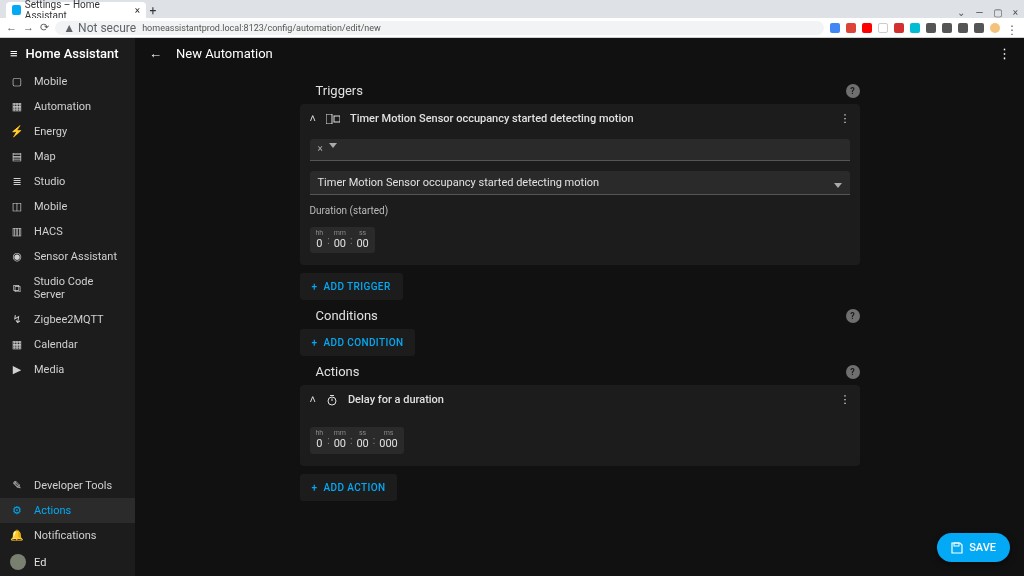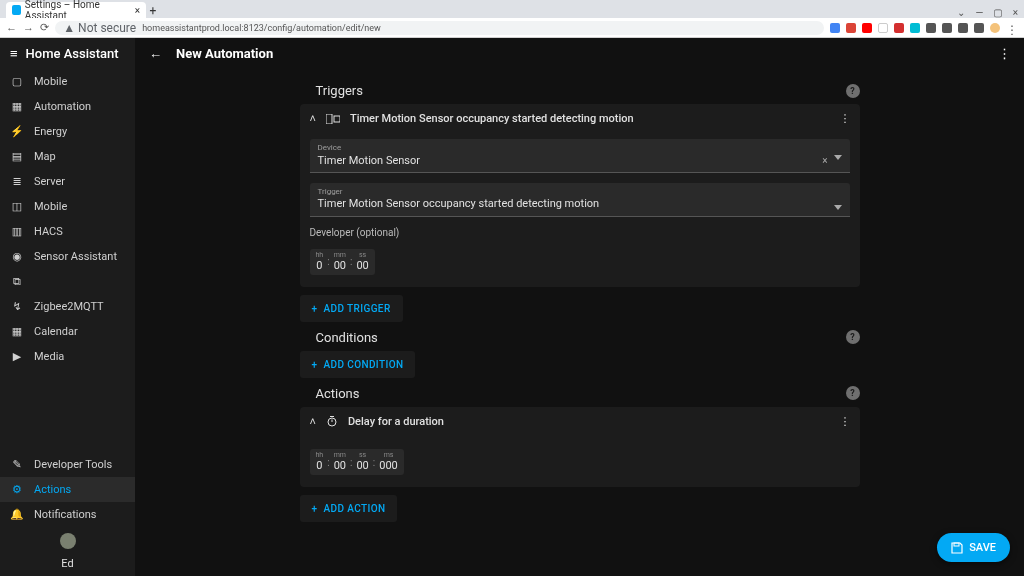--- a/index.html
+++ b/index.html
@@ -22,21 +22,21 @@
 
   
   .app { flex: 1; display: flex; background: #111111; min-height: 0; }
   .sidebar { width: 135px; background: #1c1c1c; display: flex; flex-direction: column; font-size: 11px; }
   .side-head { display: flex; align-items: center; gap: 8px; padding: 8px 10px; color: #fff; font-weight: 500; font-size: 13px; }
   .side-items { flex: 1; overflow: hidden; }
   .side-item { display: flex; align-items: center; gap: 10px; padding: 6px 10px; color: #d0d0d0; cursor: pointer; }
   .side-item.active { color: #03a9f4; background: #2b2b2b; }
   .side-item .ic { width: 14px; text-align: center; font-size: 11px; color: inherit; }
   .side-bottom { border-top: 0 solid transparent; }
-  .side-user { display:flex; align-items:center; gap:8px; padding:6px 10px;flex-direction:column; }
+  .side-user { display:flex; align-items:center; gap:8px; padding:6px 10px; }
   .avatar { width:16px; height:16px; border-radius:50%; background:#7a8070; }
 
   .main { flex: 1; display: flex; flex-direction: column; min-width: 0; }
   .topbar { display: flex; align-items: center; gap: 14px; padding: 8px 14px; color: #fff; font-size: 13px; }
   .topbar .spacer { flex: 1; }
   .content { flex: 1; overflow-y: auto; padding: 6px 0 80px 0; }
   .container { width: 560px; margin: 0 auto; }
 
   .sec-head { display: flex; align-items: center; margin: 8px 0 6px 16px; }
   .sec-head h2 { font-size: 13px; font-weight: 400; color: #e1e1e1; }
@@ -129,36 +129,37 @@
         <div class="side-item">
             <span class="ic">⚡</span>
             <span>Energy</span>
           </div>
         <div class="side-item">
             <span class="ic">▤</span>
             <span>Map</span>
           </div>
         <div class="side-item">
             <span class="ic">≣</span>
-            <span>Server</span>
+            <span>Studio</span>
           </div>
         <div class="side-item">
             <span class="ic">◫</span>
             <span>Mobile</span>
           </div>
         <div class="side-item">
             <span class="ic">▥</span>
             <span>HACS</span>
           </div>
         <div class="side-item">
             <span class="ic">◉</span>
             <span>Sensor Assistant</span>
           </div>
         <div class="side-item">
             <span class="ic">⧉</span>
+            <span>Studio Code Server</span>
           </div>
         <div class="side-item">
             <span class="ic">↯</span>
             <span>Zigbee2MQTT</span>
           </div>
         <div class="side-item">
             <span class="ic">▦</span>
             <span>Calendar</span>
           </div>
         <div class="side-item">
@@ -182,21 +183,21 @@
         <div class="side-user">
             <span class="avatar"></span>
             <span>Ed</span>
           </div>
       </div>
     </div>
 
     <div class="main">
       <div class="topbar">
         <span>←</span>
-        <span style="font-weight:700">New Automation</span>
+        <span style="font-weight:400">New Automation</span>
         <span class="spacer"></span>
         <span class="kebab">⋮</span>
       </div>
 
       <div class="content">
         <div class="container">
 
           
           <div class="sec-head">
             <h2>Triggers</h2>
@@ -210,39 +211,34 @@
                     <rect x="0" y="0" width="6" height="10" fill="none" stroke="#e0e0e0" stroke-width="1"></rect>
                     <rect x="8" y="2" width="6" height="6" fill="none" stroke="#e0e0e0" stroke-width="1"></rect>
                   </svg>
               </span>
               <span style="font-weight:500">Timer Motion Sensor occupancy started detecting motion</span>
               <span class="spacer"></span>
               <span class="kebab">⋮</span>
             </div>
             <div class="card-body">
               <div class="field">
-                <div class="col">
-                  <span class="lbl">Device</span>
-                  <span class="val">Timer Motion Sensor</span>
-                </div>
                 <div class="tail">
                   <span>×</span>
                   <span class="triangle"></span>
                 </div>
               </div>
               <div class="field">
                 <div class="col">
-                  <span class="lbl">Trigger</span>
                   <span class="val">Timer Motion Sensor occupancy started detecting motion</span>
                 </div>
                 <div class="tail">
                     <span class="triangle"></span>
                   </div>
               </div>
-              <div class="plain-label">Developer (optional)</div>
+              <div class="plain-label">Duration (started)</div>
               <div class="dur">
                 <div class="cell">
                     <div class="u">hh</div>
                     <div class="v">0</div>
                   </div>
                 <div class="colon">:</div>
                 <div class="cell">
                     <div class="u">mm</div>
                     <div class="v">00</div>
                   </div>

